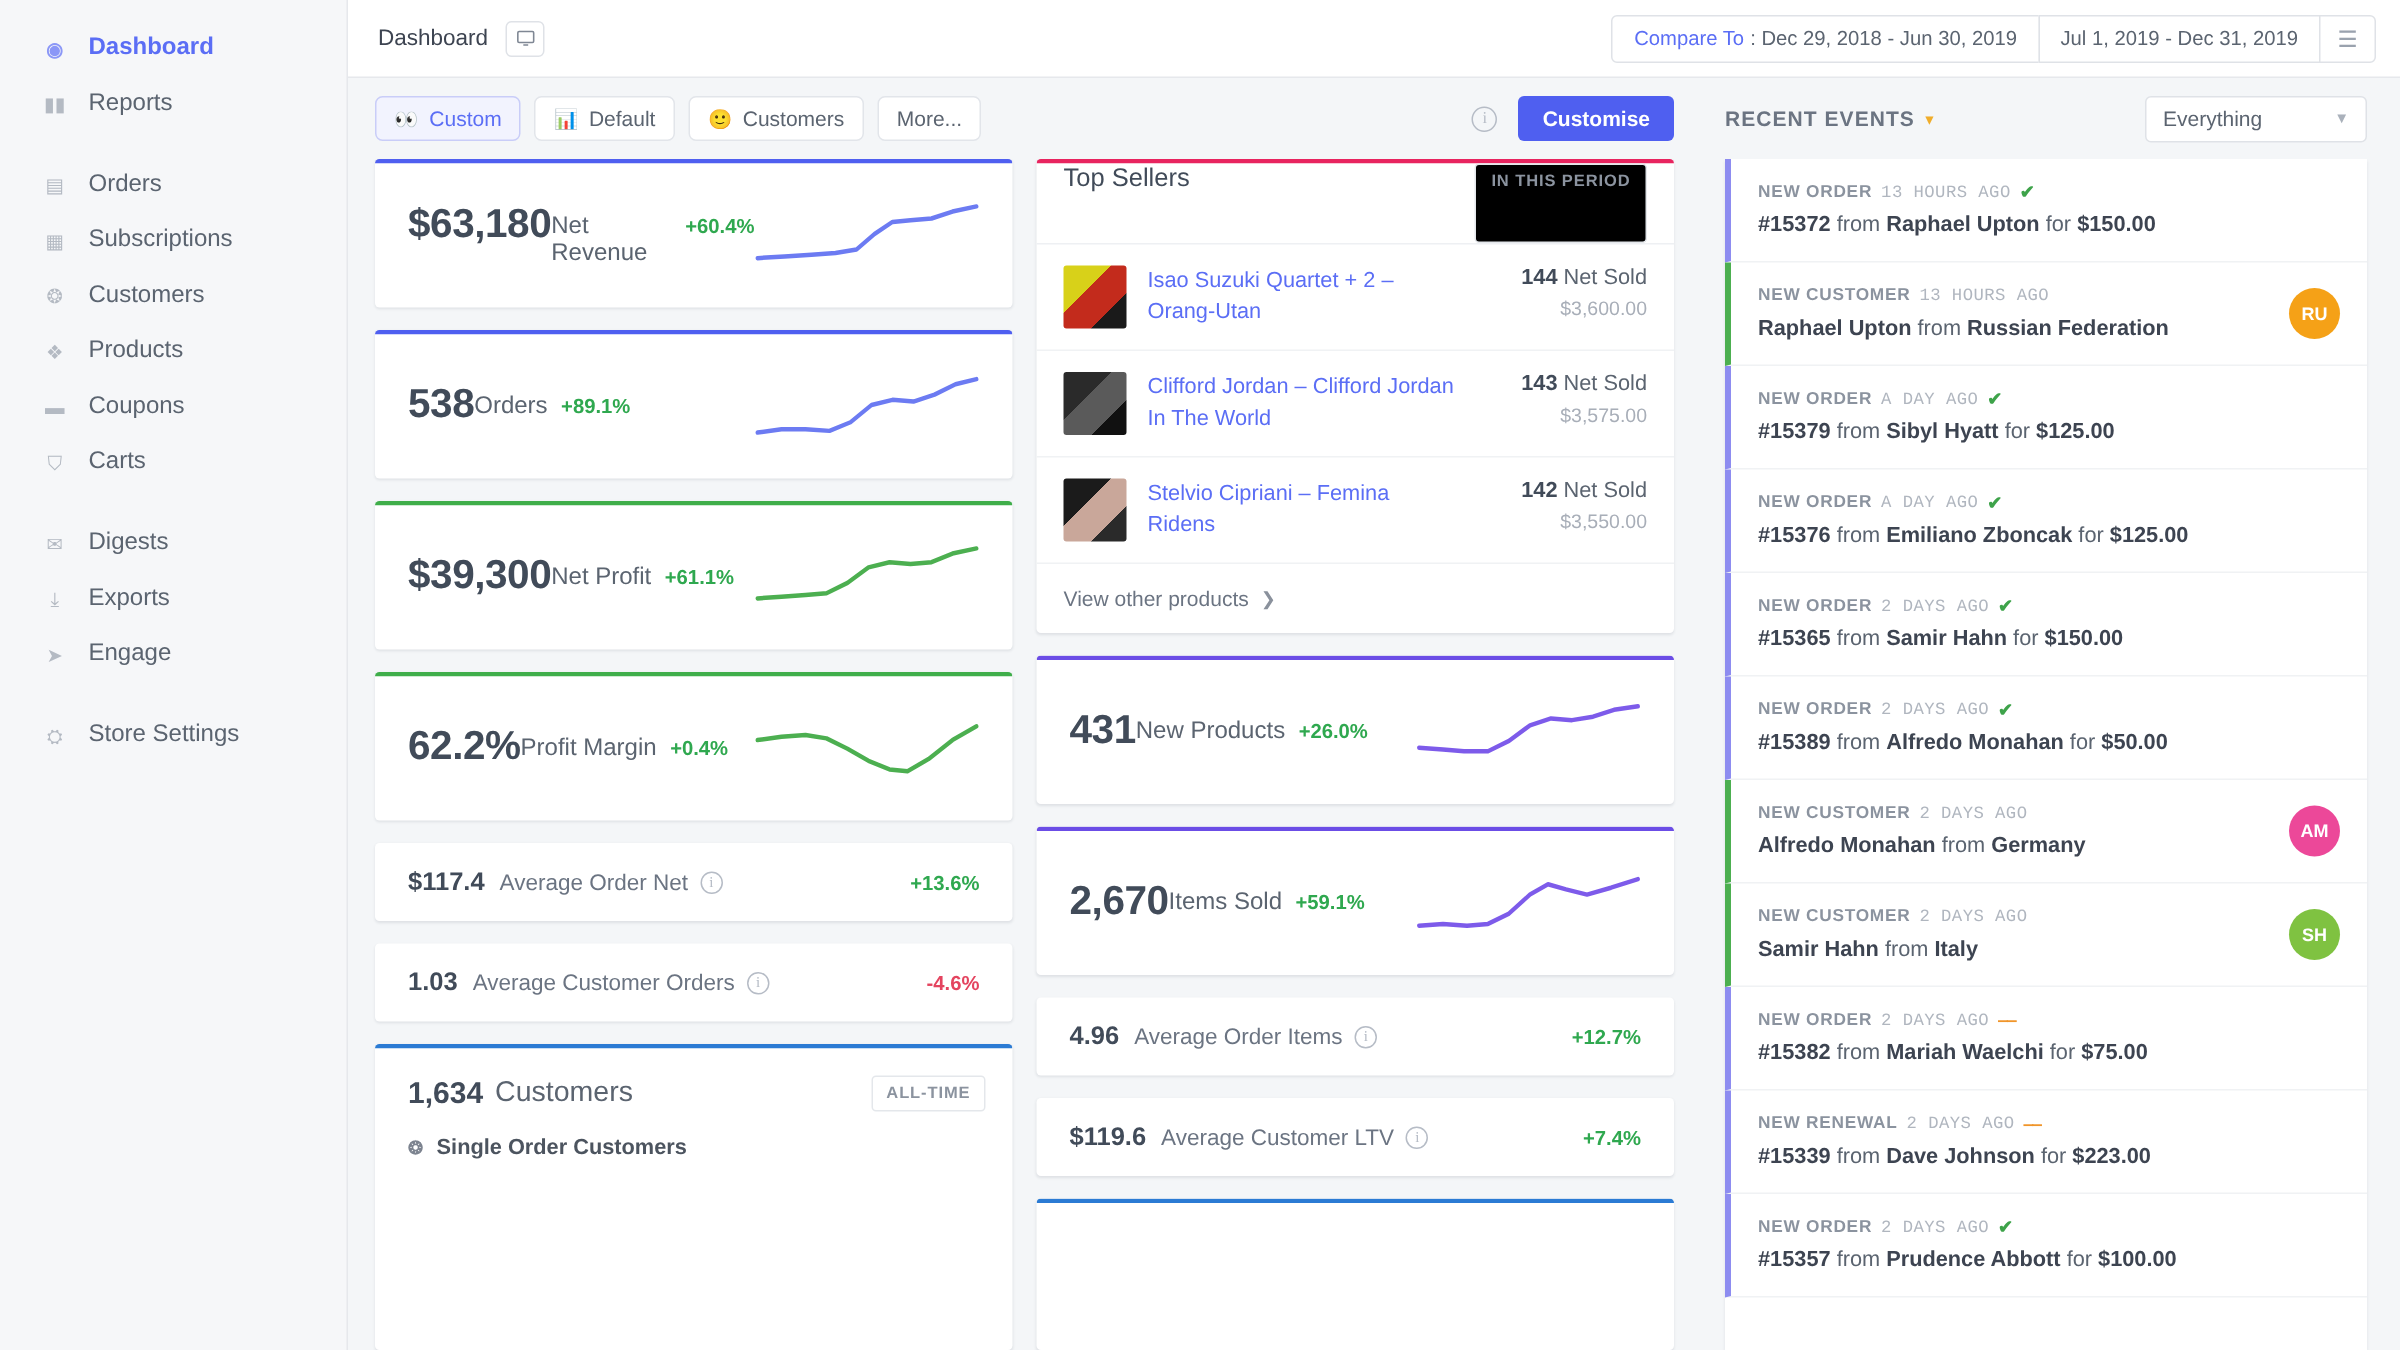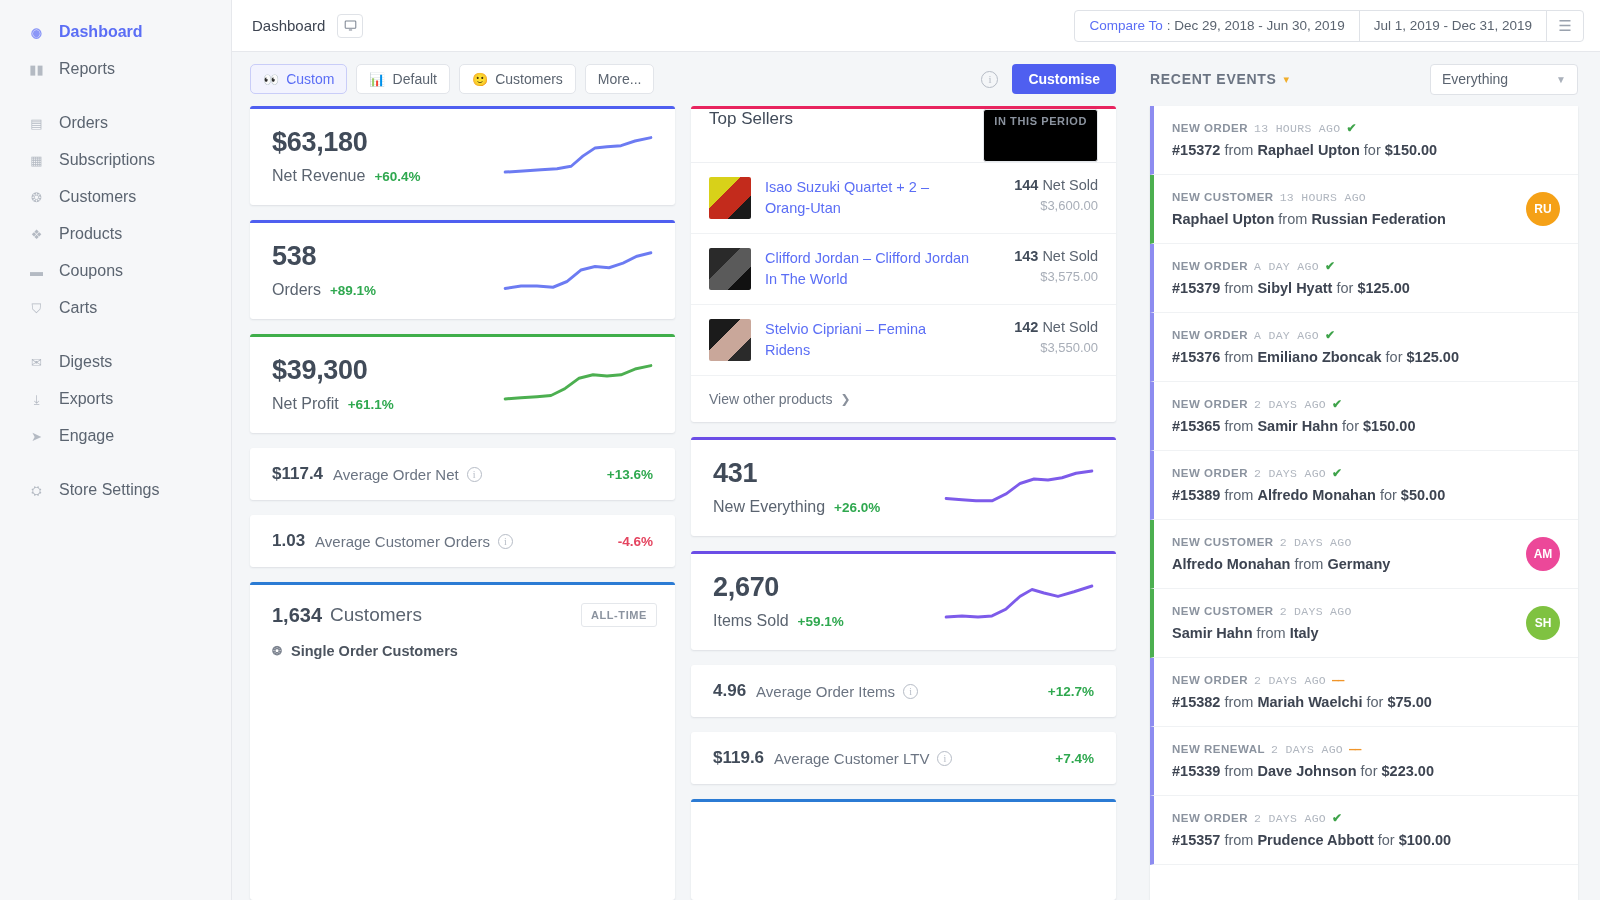--- a/index.html
+++ b/index.html
@@ -103,21 +103,21 @@
     box-shadow: 0 1px 2px rgba(30,40,60,.10);
     border-top: 3px solid #4f5ff0;
     flex: 0 0 auto;
   }
   .card.green  { border-top-color: #3fae4a; }
   .card.purple { border-top-color: #6b4de6; }
   .card.pink   { border-top-color: #e8245f; }
   .card.blue2  { border-top-color: #2b7bd4; }
 
   .kpi { display: flex; align-items: center; padding: 18px 22px 20px 22px; height: 96px; }
-  .kpi-left { display: flex; flex-direction: column; }
+  .kpi-left { display: flex; flex-direction: row; }
   .kpi-value { font-size: 27px; font-weight: 700; color: #414b59; letter-spacing: -.3px; line-height: 1.15; }
   .kpi-row2 { display: flex; align-items: baseline; gap: 9px; margin-top: 8px; }
   .kpi-label { font-size: 16px; color: #5b6470; }
   .delta { font-size: 13.5px; font-weight: 700; color: #2fa84f; }
   .delta.neg { color: #e4445f; }
   .spark { margin-left: auto; width: 150px; height: 46px; flex: 0 0 150px; }
 
   
   .card.flat { border-top: none; }
   .metric {
@@ -365,20 +365,34 @@
                     <span class="kpi-label">Net Profit</span>
                     <span class="delta">+61.1%</span>
                   </div>
                 </div>
                 <svg class="spark" viewBox="0 0 150 40" preserveAspectRatio="none">
                   <polyline class="sparkpath" fill="none" stroke="#4caf50" stroke-width="2.6" stroke-linecap="round" stroke-linejoin="round" points="2,33 18,32 34,31 48,30 62,24 76,15 90,12 104,13 118,12 132,7 148,4"></polyline>
                 </svg>
               </div>
             </div>
 
+            <div class="card green">
+              <div class="kpi">
+                <div class="kpi-left">
+                  <div class="kpi-value">62.2%</div>
+                  <div class="kpi-row2">
+                    <span class="kpi-label">Profit Margin</span>
+                    <span class="delta">+0.4%</span>
+                  </div>
+                </div>
+                <svg class="spark" viewBox="0 0 150 40" preserveAspectRatio="none">
+                  <polyline class="sparkpath" fill="none" stroke="#4caf50" stroke-width="2.6" stroke-linecap="round" stroke-linejoin="round" points="2,16 18,14 34,13 48,15 62,21 76,28 90,33 102,34 116,27 132,16 148,8"></polyline>
+                </svg>
+              </div>
+            </div>
 
             <div class="card flat">
               <div class="metric">
                 <span class="metric-value">$117.4</span>
                 <span class="metric-label">Average Order Net</span>
                 <span class="info-circle">i</span>
                 <span class="delta">+13.6%</span>
               </div>
             </div>
 
@@ -442,21 +456,21 @@
                 <span>View other products</span>
                 <span class="chev">❯</span>
               </div>
             </div>
 
             <div class="card purple">
               <div class="kpi">
                 <div class="kpi-left">
                   <div class="kpi-value">431</div>
                   <div class="kpi-row2">
-                    <span class="kpi-label">New Everything</span>
+                    <span class="kpi-label">New Products</span>
                     <span class="delta">+26.0%</span>
                   </div>
                 </div>
                 <svg class="spark" viewBox="0 0 150 40" preserveAspectRatio="none">
                   <polyline class="sparkpath" fill="none" stroke="#7d5bea" stroke-width="2.6" stroke-linecap="round" stroke-linejoin="round" points="2,30 18,31 32,32 48,32 62,26 76,17 90,13 104,14 118,12 132,8 148,6"></polyline>
                 </svg>
               </div>
             </div>
 
             <div class="card purple">

